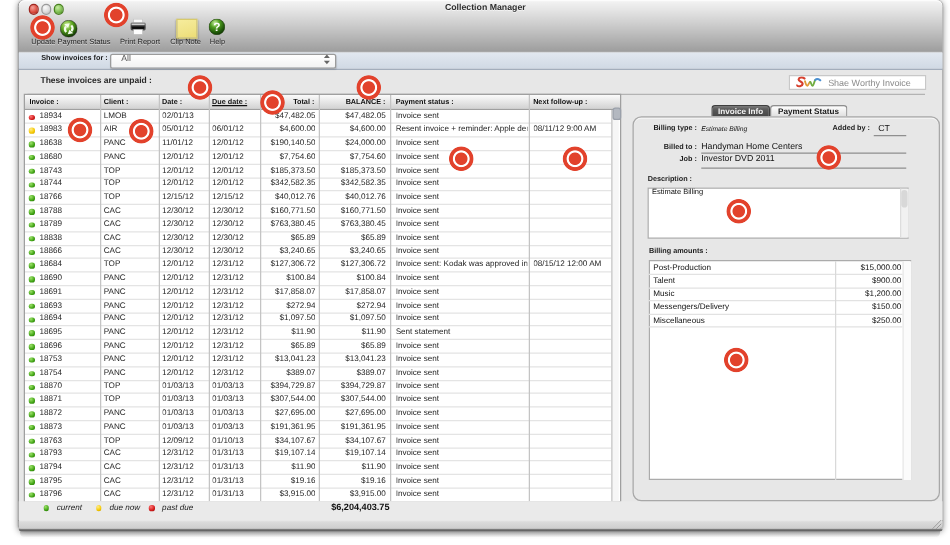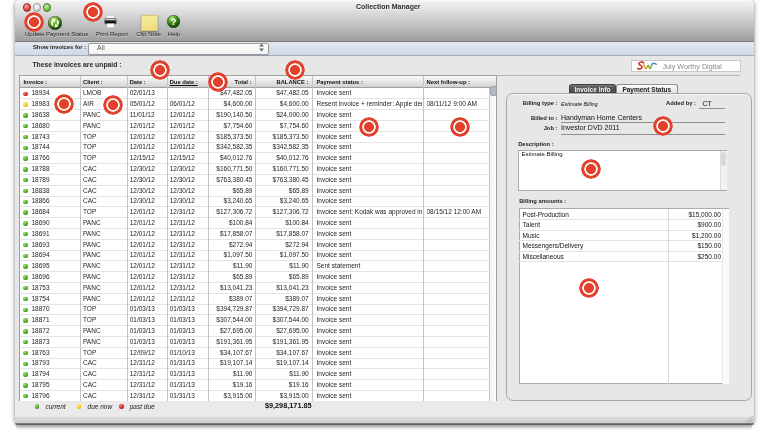--- a/index.html
+++ b/index.html
@@ -383,34 +383,34 @@
 <div class="a" style="left:488.7px;top:87.6px;width:6.800000000000011px;height:313.20000000000005px;background:#f6f6f6;border-left:1px solid #c4c4c4;box-sizing:border-box;"></div>
 <div class="a" style="left:490.0px;top:86.2px;width:4.6px;height:7.8px;border-radius:2.3px;background:#b3b8c0;border:0.5px solid #9aa0aa;"></div>
 <div class="a" style="left:14.5px;top:401.2px;width:739.5px;height:15.3px;background:#eaeaea;"></div>
 <div class="a" style="left:14.5px;top:416.5px;width:739.5px;height:6.4px;background:linear-gradient(#dcdcdc,#cdcdcd);"></div>
 <div class="a dot" style="left:34.5px;top:404px;background:radial-gradient(circle at 35% 30%,#9ee26a,#3fa313 60%,#226705);"></div>
 <div class="a leg" style="left:45.4px;top:402.8px;">current</div>
 <div class="a dot" style="left:76.8px;top:404px;background:radial-gradient(circle at 35% 30%,#ffec8a,#f5c800 60%,#c49a00);"></div>
 <div class="a leg" style="left:87.6px;top:402.8px;">due now</div>
 <div class="a dot" style="left:119.2px;top:404px;background:radial-gradient(circle at 35% 30%,#f77,#d21a1a 60%,#8d0f0f);"></div>
 <div class="a leg" style="left:129.7px;top:402.8px;">past due</div>
-<div class="a" style="left:240px;top:401.6px;width:71.6px;text-align:right;font-size:7.3px;line-height:1;font-weight:bold;color:#111;">$9,298,171.85</div>
+<div class="a" style="left:240px;top:401.6px;width:71.6px;text-align:right;font-size:7.3px;line-height:1;font-weight:bold;color:#111;">$6,204,403.75</div>
 <div class="a" style="left:14.5px;top:422.6px;width:739.5px;height:2.7px;background:linear-gradient(#8a8a8a,#555);border-radius:0 0 4px 4px;"></div>
 <div class="a" style="left:16px;top:425.3px;width:736px;height:4.5px;background:linear-gradient(rgba(60,60,60,.28),rgba(60,60,60,0));border-radius:0 0 4px 4px;"></div>
 <svg class="a" style="left:745px;top:414.5px;" width="9" height="9" viewBox="0 0 9 9">
 <path d="M8 1 L1 8 M8 4 L4 8 M8 7 L7 8" stroke="#9a9a9a" stroke-width="0.8" fill="none"></path>
 </svg>
 <div class="a" style="left:631px;top:59.7px;width:109.5px;height:12.6px;background:#fff;border:0.5px solid #c8c8c8;box-sizing:border-box;"></div>
 <svg class="a" style="left:636.5px;top:60.5px;" width="21" height="11" viewBox="0 0 21 11">
 <path d="M6.6 1.8 C5.4 0.5 2.2 0.7 1.9 2.5 C1.6 4.2 5.4 4.3 5.1 6.2 C4.8 8.2 1.6 8.5 0.5 7.3" stroke="#d6402e" stroke-width="1.7" fill="none" stroke-linecap="round"></path>
 <path d="M7.0 4.0 C7.6 6.2 8.2 7.6 8.9 7.6 C9.8 7.6 10.1 4.6 11.1 4.6" stroke="#e09a36" stroke-width="1.5" fill="none" stroke-linecap="round"></path>
 <path d="M11.1 4.6 C12.1 4.6 11.9 7.6 13.0 7.6 C14.1 7.6 14.3 4.0 15.2 3.0" stroke="#70ad41" stroke-width="1.5" fill="none" stroke-linecap="round"></path>
 <path d="M15.2 3.0 C16.1 2.0 17.9 2.3 19.3 3.3" stroke="#4a8fd2" stroke-width="1.5" fill="none" stroke-linecap="round"></path>
 </svg>
-<div class="a" style="left:662.5px;top:61.6px;font-size:7.2px;color:#8a8a8a;">July Worthy Digital</div>
+<div class="a" style="left:662.5px;top:61.6px;font-size:7.2px;color:#8a8a8a;">Shae Worthy Invoice</div>
 <div class="a" style="left:505.5px;top:93px;width:246px;height:307.7px;border:1px solid #a8a8a8;border-radius:7px;box-sizing:border-box;box-shadow:inset 0 1px 0 rgba(255,255,255,.6);"></div>
 <div class="a tab" style="left:569.4px;width:46.2px;background:linear-gradient(#7b7b7b,#5a5a5a 30%,#474747);color:#f3f3f3;border:1px solid #3f3f3f;border-bottom:0;border-radius:3px 3px 0 0;box-sizing:border-box;">Invoice Info</div>
 <div class="a tab" style="left:615.6px;width:62.4px;background:linear-gradient(#fefefe,#e9e9e9 70%,#dfdfdf);color:#1a1a1a;border:1px solid #8e8e8e;border-bottom:0;border-radius:3px 3px 0 0;box-sizing:border-box;">Payment Status</div>
 <div class="a plabel" style="left:477.5px;top:100.4px;width:80px;">Billing type :</div>
 <div class="a pval" style="left:561px;top:100.8px;font-style:italic;font-size:5.4px;">Estimate Billing</div>
 <div class="a plabel" style="left:636px;top:100.4px;width:60px;">Added by :</div>
 <div class="a pval" style="left:702.5px;top:99.9px;">CT</div>
 <div class="a fldline" style="left:699px;top:108.4px;width:26px;"></div>
 <div class="a plabel" style="left:477.5px;top:114.8px;width:80px;">Billed to :</div>
 <div class="a pval" style="left:561px;top:114.3px;">Handyman Home Centers</div>

